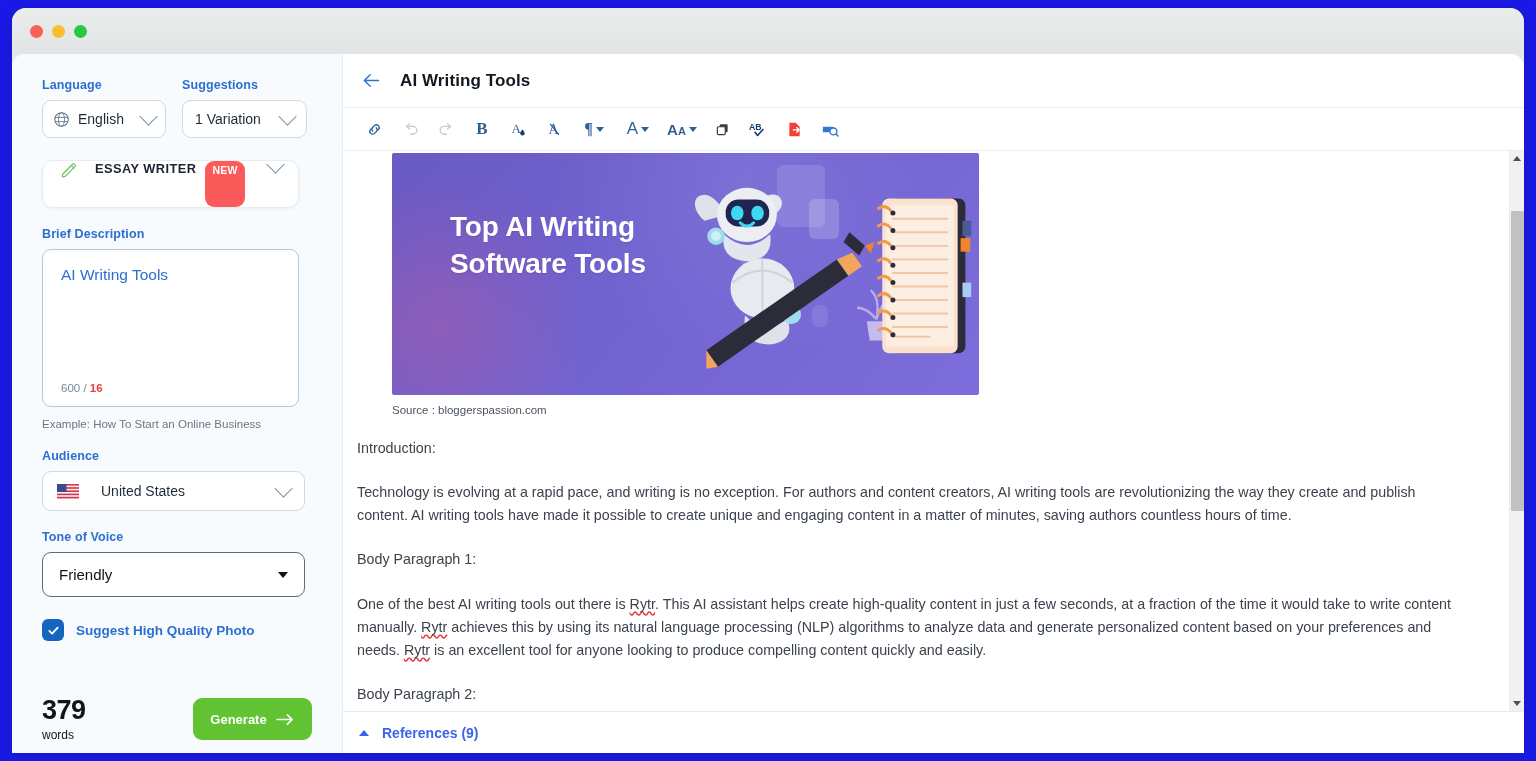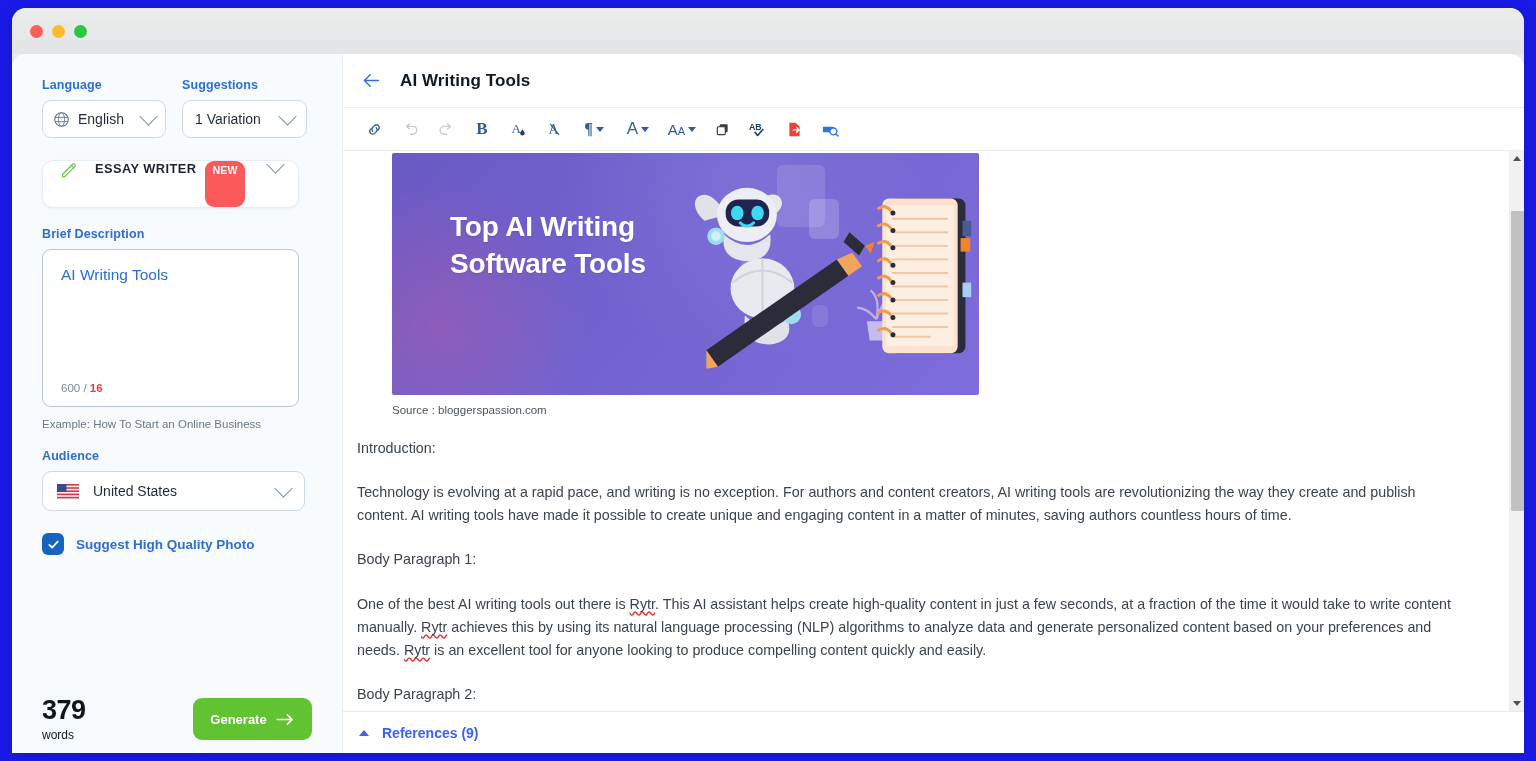--- a/index.html
+++ b/index.html
@@ -116,21 +116,21 @@
     position: absolute; left: 18px; bottom: 12px;
     font-size: 11.5px; color: #7b8794;
   }
   .brief-count .limit { color: #f03e3e; font-weight: bold; }
   .brief-hint {
     margin-top: 11px; font-size: 11.5px; color: #6b7785;
   }
 
   .sel-wide {
     width: 263px; height: 40px; justify-content: flex-start;
-    padding: 0 14px; border-radius: 9px; font-size: 14px;
+    padding: 0 14px; border-radius: 9px; font-size: 14px; gap: 8px;
   }
   .flag-ic { width: 22px; height: 15px; flex:0 0 22px; margin-right: 14px; }
   .sel-tone {
     width: 263px; height: 45px; border-radius: 9px;
     border: 1px solid #5c6b7a;
     justify-content: flex-start; padding: 0 16px;
     font-size: 15px; color: #111;
   }
   .caret-solid {
     margin-left: auto;
@@ -363,20 +363,27 @@
                 <rect y="9.6" width="22" height="1.6"></rect>
               <rect y="12.8" width="22" height="1.6"></rect>
             </g>
             <rect width="9.5" height="8" fill="#3a4a8c"></rect>
           </svg>
           <span>United States</span>
           <span class="chev"></span>
         </div>
       </div>
 
+      <div class="block">
+        <div class="side-label">Tone of Voice</div>
+        <div class="select-box sel-tone">
+          <span>Friendly</span>
+          <span class="caret-solid"></span>
+        </div>
+      </div>
 
       <div class="check-row">
         <span class="checkbox">
           <svg width="13" height="13" viewBox="0 0 14 14">
             <path d="M2.5 7.4l3 3 6-6.4" fill="none" stroke="#fff" stroke-width="2" stroke-linecap="round" stroke-linejoin="round"></path>
           </svg>
         </span>
         <span class="check-label">Suggest High Quality Photo</span>
       </div>
 
@@ -439,21 +446,21 @@
         </div>
         <div class="tb-btn wide">
           <span class="tb-txt" style="font-size:16px;">¶</span>
             <span class="tb-caret"></span>
         </div>
         <div class="tb-btn wide">
           <span class="tb-txt" style="font-family:'Liberation Sans',sans-serif;font-weight:normal;font-size:17px;">A</span>
             <span class="tb-caret"></span>
         </div>
         <div class="tb-btn wide">
-          <span class="tb-txt" style="font-family:'Liberation Sans',sans-serif;font-weight:normal;font-size:15px;">A<span style="font-size:11px;">A</span></span>
+          <span class="tb-txt" style="font-family:'Liberation Sans',sans-serif;font-weight:bold;font-size:15px;">A<span style="font-size:11px;">A</span></span>
             <span class="tb-caret"></span>
         </div>
         <div class="tb-btn">
           <svg width="19" height="19" viewBox="0 0 24 24">
             <rect x="8.5" y="5.5" width="10" height="10" rx="1.4" fill="#3b3b3b"></rect>
             <rect x="5.5" y="8.5" width="10" height="10" rx="1.4" fill="#fff" stroke="#3b3b3b" stroke-width="1.5"></rect>
           </svg>
         </div>
         <div class="tb-btn">
           <svg width="23" height="21" viewBox="0 0 26 24">

